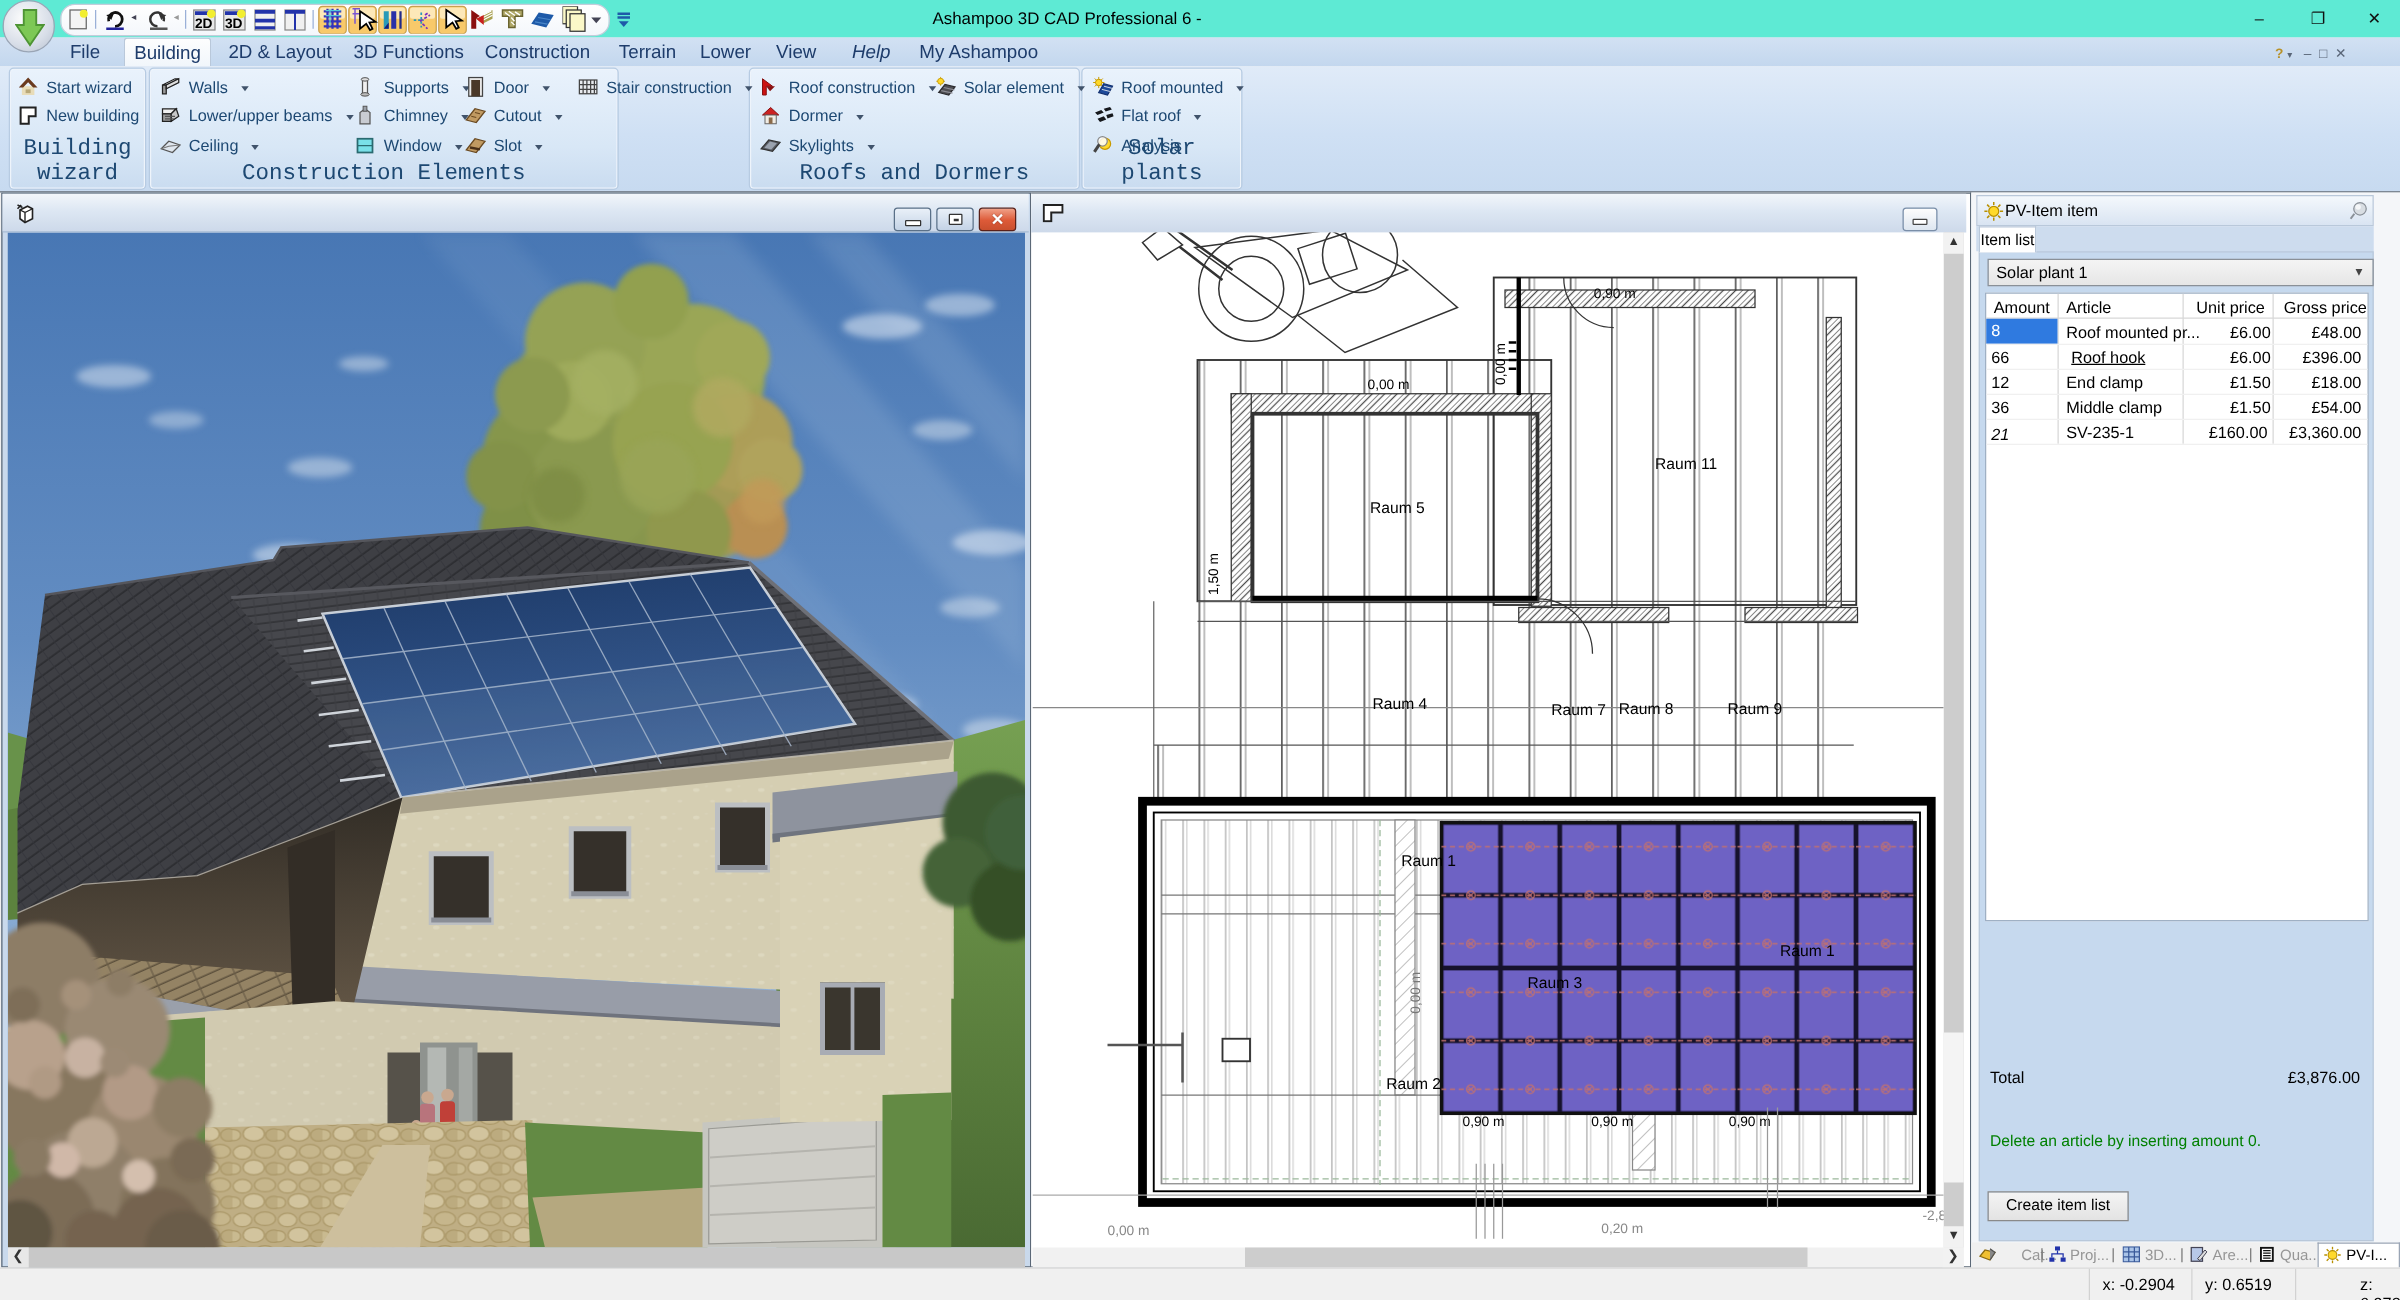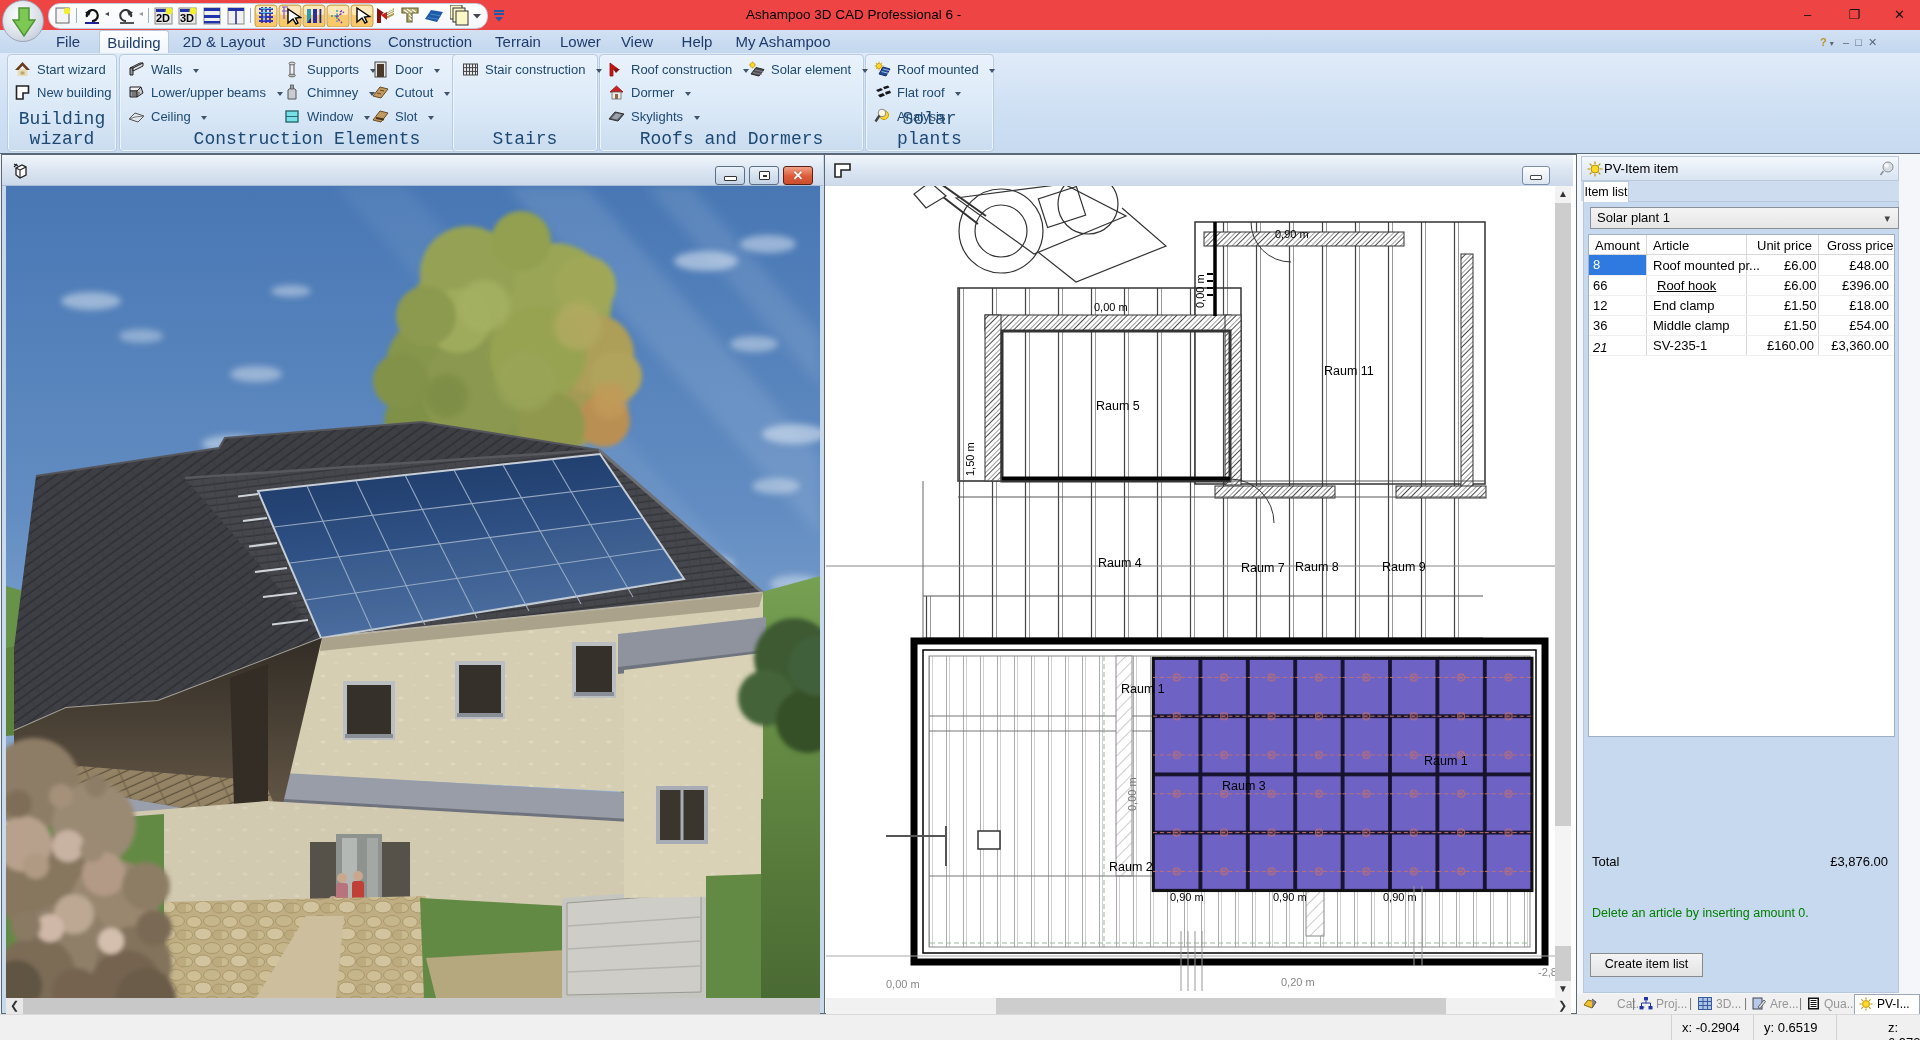--- a/index.html
+++ b/index.html
@@ -1,18 +1,18 @@
 <!DOCTYPE html>
 <html><head>
 <meta charset="utf-8">
 <style>
 * { margin:0; padding:0; box-sizing:border-box; }
 html,body { width:1920px; height:1040px; overflow:hidden; font-family:"Liberation Sans", sans-serif; background:#f0f0f0;}
 .abs { position:absolute; }
-#titlebar { left:0; top:0; width:1920px; height:30px; background:#ef4444; }
+#titlebar { left:0; top:0; width:1920px; height:30px; background:#5eead4; }
 #title-text { left:746px; top:7px; font-size:13.5px; color:#000; }
 .winbtn { top:0; width:45px; height:30px; text-align:center; line-height:30px; font-size:13px; color:#111; }
 #qat { left:48px; top:3px; width:440px; height:26px; background:linear-gradient(#ffffff,#f4f7fb); border:1px solid #c3cddb; border-radius:12px; }
 #logo { left:2px; top:0px; width:42px; height:42px; border-radius:50%; background:radial-gradient(circle at 40% 35%, #fdfdfd, #d8dee8 60%, #b6c0ce); border:1px solid #9aa5b5; z-index:5;}
 #logo .arr { position:absolute; left:9px; top:5px; width:24px; height:32px; }
 
 #tabrow { left:0; top:30px; width:1920px; height:23px; background:linear-gradient(#d2e1f3,#c3d7ee); }
 .tab { top:0px; height:23px; color:#1e3c6b; font-size:15px; text-align:center; line-height:23px; }
 #tab-active { background:linear-gradient(#fdfefe,#f1f6fb); border:1px solid #b9c8da; border-bottom:none; border-radius:3px 3px 0 0; color:#1e3c6b; }
 #ribbon { left:0; top:53px; width:1920px; height:101px; background:linear-gradient(#e0ebf8,#cfe0f4 55%,#c7daf0); border-bottom:1px solid #5b6877; }
@@ -154,32 +154,29 @@
 </div>
 <div id="tabrow" class="abs">
   <div class="tab abs" style="left:38px;width:60px;">File</div>
   <div id="tab-active" class="tab abs" style="left:99px;width:70px;">Building</div>
   <div class="tab abs" style="left:176px;width:96px;">2D &amp; Layout</div>
   <div class="tab abs" style="left:278px;width:98px;">3D Functions</div>
   <div class="tab abs" style="left:384px;width:92px;">Construction</div>
   <div class="tab abs" style="left:487px;width:62px;">Terrain</div>
   <div class="tab abs" style="left:560px;width:40px;">Lower</div>
   <div class="tab abs" style="left:614px;width:46px;">View</div>
-  <div class="tab abs" style="left:675px;width:44px;">Help</div>
+  <div class="tab abs" style="left:675px;width:44px;font-style:italic;">Help</div>
   <div class="tab abs" style="left:730px;width:106px;">My Ashampoo</div>
 </div>
 <div id="ribbon" class="abs">
   <div class="rgroup" style="left:8px;width:108px;">
       <div class="rlabel">Building wizard</div>
     </div>
   <div class="rgroup" style="left:120px;width:374px;">
       <div class="rlabel">Construction Elements</div>
-    </div>
-  <div class="rgroup" style="left:453px;width:144px;">
-      <div class="rlabel">Stairs</div>
     </div>
   <div class="rgroup" style="left:600px;width:263px;">
       <div class="rlabel">Roofs and Dormers</div>
     </div>
   <div class="rgroup" style="left:866px;width:127px;">
       <div class="rlabel">Solar plants</div>
     </div>
 
   <div class="rbtn" style="left:14px;top:7px;">
       <svg class="ic" viewBox="0 0 17 17">

